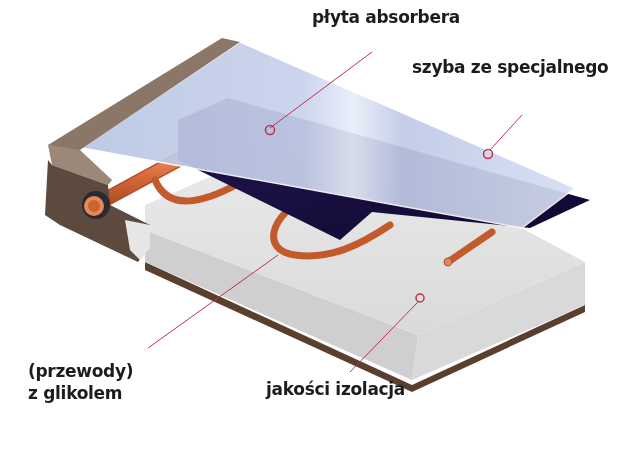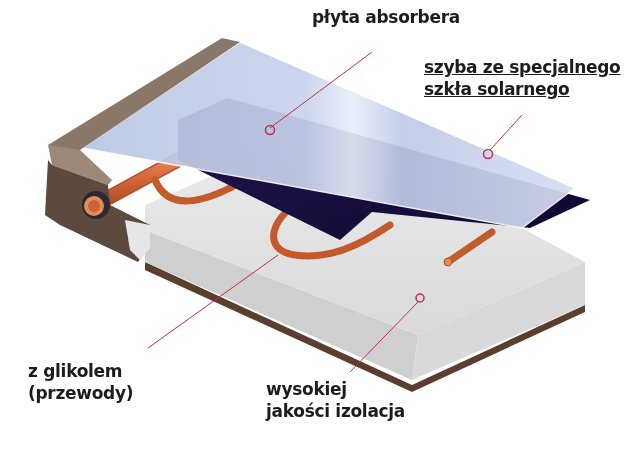--- a/index.html
+++ b/index.html
@@ -4,21 +4,21 @@
 <style>
   html, body { margin: 0; padding: 0; background: #ffffff; }
   body { width: 640px; height: 465px; position: relative; overflow: hidden;
          font-family: "DejaVu Sans", sans-serif; }
   #diagram { position: absolute; left: 0; top: 0; width: 640px; height: 465px; }
   .label { position: absolute; color: #1c1c1c; font-weight: bold;
            font-family: "DejaVu Sans", sans-serif; font-size: 17px; line-height: 22px;
            letter-spacing: -0.3px; white-space: nowrap; }
   .label div { display: block; }
   #lbl-absorber { left: 312px; top: 6px; }
-  #lbl-glass { left: 424px; top: 56px; text-decoration: underline; }
+  #lbl-glass { left: 412px; top: 56px; }
   #lbl-pipes { left: 28px; top: 360px; }
   #lbl-insul { left: 266px; top: 378px; }
 </style>
 </head>
 <body>
 
 <svg id="diagram" viewBox="0 0 640 465" xmlns="http://www.w3.org/2000/svg">
   <defs>
     <linearGradient id="glassGrad" x1="0" y1="0" x2="1" y2="0">
       <stop offset="0" stop-color="#b9c6e3"></stop>
@@ -82,24 +82,22 @@
     <circle cx="420" cy="298" r="4" stroke-width="1.5"></circle>
   </g>
 </svg>
 
 <div class="label" id="lbl-absorber">
   <div>płyta absorbera</div>
 </div>
 
 <div class="label" id="lbl-glass">
   <div>szyba ze specjalnego</div>
-  <div>szkła solarnego</div>
 </div>
 
 <div class="label" id="lbl-pipes">
+  <div>(przewody)</div>
   <div>z glikolem</div>
-  <div>(przewody)</div>
 </div>
 
 <div class="label" id="lbl-insul">
-  <div>wysokiej</div>
   <div>jakości izolacja</div>
 </div>
 
 </body></html>

